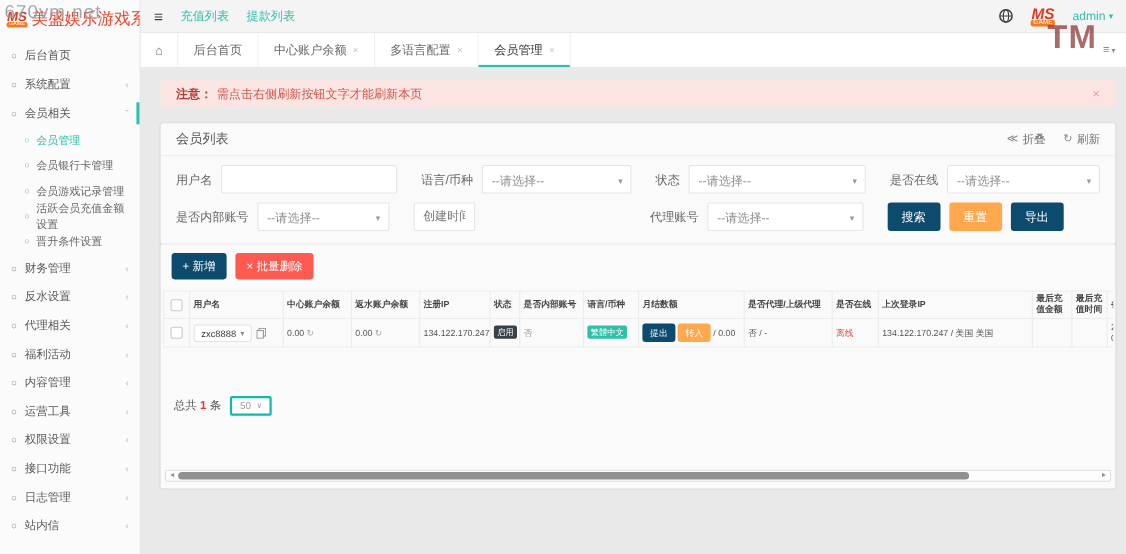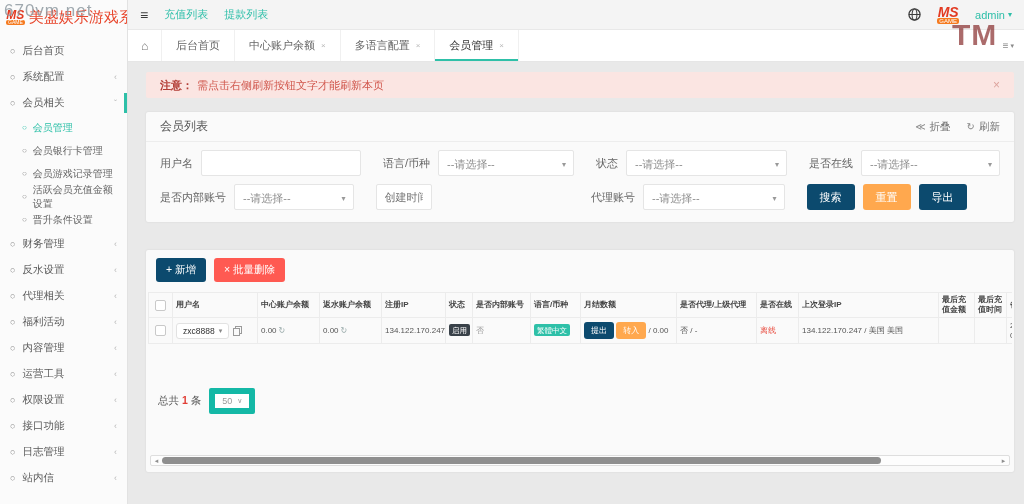--- a/index.html
+++ b/index.html
@@ -68,42 +68,42 @@
   .fselect { flex:1; height:26px; background:#fff; border:1px solid #e5e5e5; border-radius:2px; display:flex; align-items:center; padding:2px 20px 0 8px; color:#8d8d8d; position:relative; cursor:pointer;}
   .fselect .caret { position:absolute; right:7px; color:#999; font-size:8px; }
   .ftext { flex:1; height:26px; border:1px solid #e5e5e5; border-radius:2px; padding:0 8px; font-size:11px; color:#333; background:#fff; outline:none; font-family:inherit;}
   .fdate { flex:none; width:56px; }
   .fbtns { display:flex; gap:8px; }
   .btn { height:26px; padding:0 13px; border:none; border-radius:3px; color:#fff; font-size:11px; cursor:pointer; font-family:inherit;}
   .btn-teal { background:#0c4a6e; }
   .btn-orange { background:#ffa84e; }
   .btn-red { background:#ff5a52; }
   
-  .card2 { margin-top:28px; height:222px; position:relative; padding:8px 2px 0 2px; }
+  .card2 { height:222px; position:relative; padding:8px 2px 0 2px; }
   .btn-row { display:flex; gap:8px; padding:0 8px; }
   .btn-sm { height:24px; padding:0 10px; font-size:10.5px; }
   .table-wrap { margin-top:10px; overflow:hidden; width:100%; }
   table { border-collapse:collapse; table-layout:fixed; width:870px; }
   th,td { border:1px solid #ececec; padding:2px 3px; text-align:left; vertical-align:middle; }
   th { font-size:8px; color:#444; font-weight:bold; white-space:normal; word-break:break-all; line-height:1.25; height:22px;}
   td { font-size:8px; color:#555; white-space:nowrap; height:26px; }
   td.brk { white-space:normal; word-break:break-all; line-height:1.2; }
   .cb { width:11px; height:11px; background:#fff; border:1px solid #c9c9c9; border-radius:2px; margin:0 auto; cursor:pointer;}
   .ubox { display:inline-flex; align-items:center; gap:4px; background:#fff; border:1px solid #e2e2e2; border-radius:3px; padding:2px 6px; color:#333; font-size:8.5px; cursor:pointer;text-align:right;}
   .ubox .caret { font-size:7px; color:#888; }
   .copy-ic { margin-left:4px; vertical-align:middle; cursor:pointer; }
   .refresh-ic { color:#9aa; font-size:8px; margin-left:2px; cursor:pointer;}
   .badge-dark { background:#394149; color:#fff; font-size:7.5px; padding:1.5px 3px; border-radius:2px; }
   .badge-teal { background:#2ec0a8; color:#fff; font-size:7.5px; padding:1.5px 3px; border-radius:2px; }
   .mini-btn { border:none; color:#fff; font-size:8px; padding:3px 7px; border-radius:3px; cursor:pointer; font-family:inherit;}
   .gray-sm { color:#9a9a9a; }
   .red-text { color:#e8473a; }
   .pager { margin-top:44px; padding:0 10px; display:flex; align-items:center; gap:8px; font-size:10.5px; color:#555;}
   .pager .total { color:#e03e35; font-weight:bold; }
-  .psize { background:#fff; border:6px solid #14b8a6; border-radius:2px; padding:2px 7px; color:#9a9a9a; font-size:9px; display:flex; align-items:center; gap:5px; cursor:pointer;}
+  .psize { background:#fff; border:2px solid #14b8a6; border-radius:2px; padding:2px 7px; color:#9a9a9a; font-size:9px; display:flex; align-items:center; gap:5px; cursor:pointer;}
   .psize .caret { font-size:7px; }
   
   .hscroll { position:absolute; left:4px; right:4px; bottom:6px; height:11px; background:#fdfdfd; border:1px solid #dedede; border-radius:2px; display:flex; align-items:center; }
   .harrow { width:11px; text-align:center; color:#8f8f8f; font-size:7px; line-height:9px; cursor:pointer; flex:none;}
   .htrack { flex:1; position:relative; height:100%; }
   .hthumb { position:absolute; left:0; top:1px; bottom:1px; width:86%; background:#8f8f8f; border-radius:4px; cursor:grab;}
 </style>
 </head>
 <body>
 

